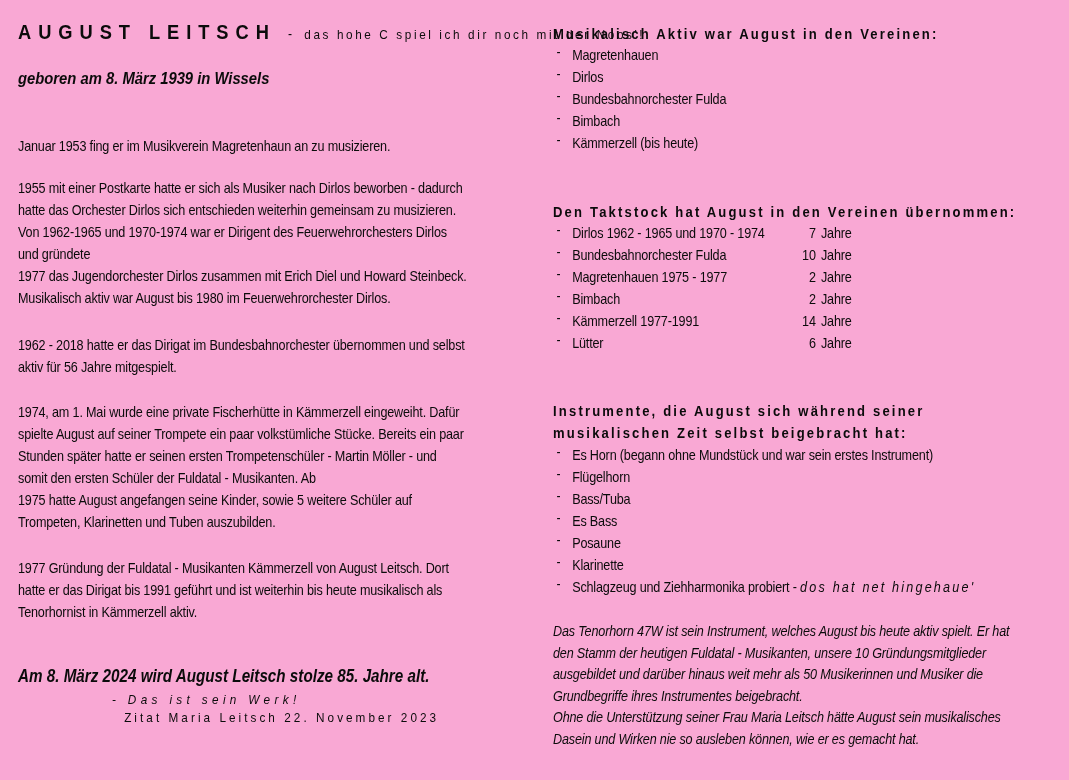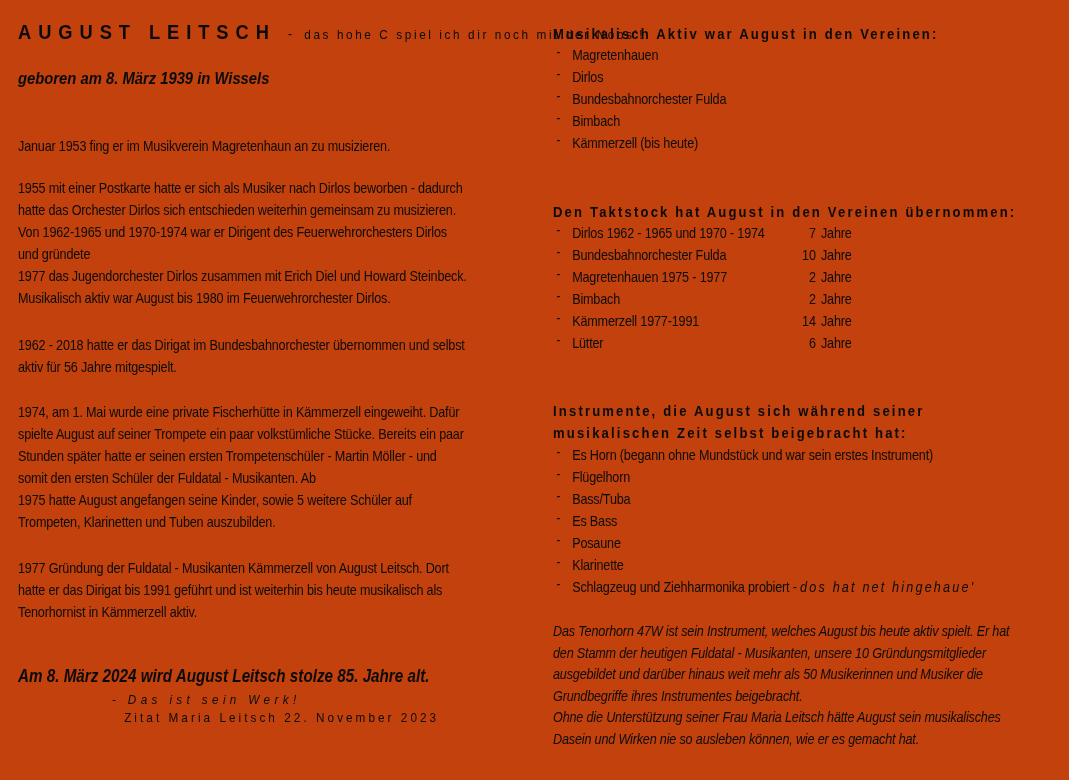--- a/index.html
+++ b/index.html
@@ -11,21 +11,21 @@
     width: 1069px;
     height: 780px;
     position: relative;
     overflow: hidden;
     font-family: "Liberation Sans", sans-serif;
     color: #0b0b0b;
   }
   .page {
     position: absolute;
     inset: 0;
-    background: #c2410c;
+    background: #f9a8d4;
   }
 
   
   .col-left {
     position: absolute;
     left: 18px;
     top: 0;
     width: 565px;
     transform: scaleX(0.87);
     transform-origin: 0 0;

